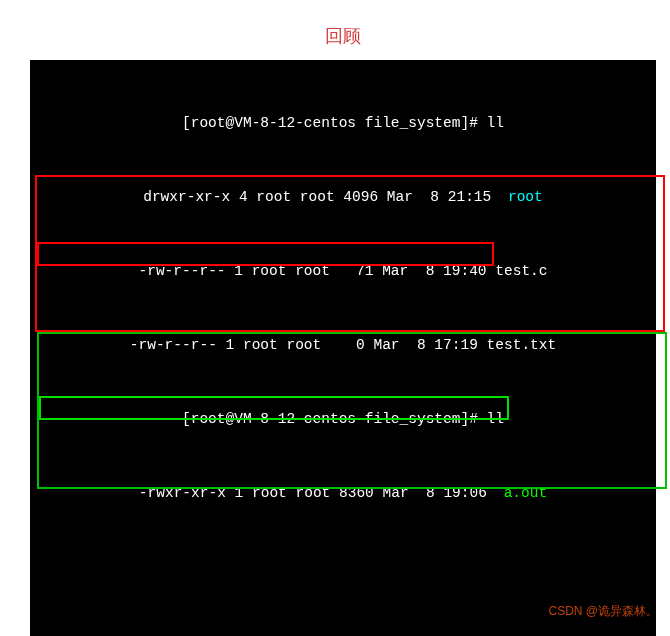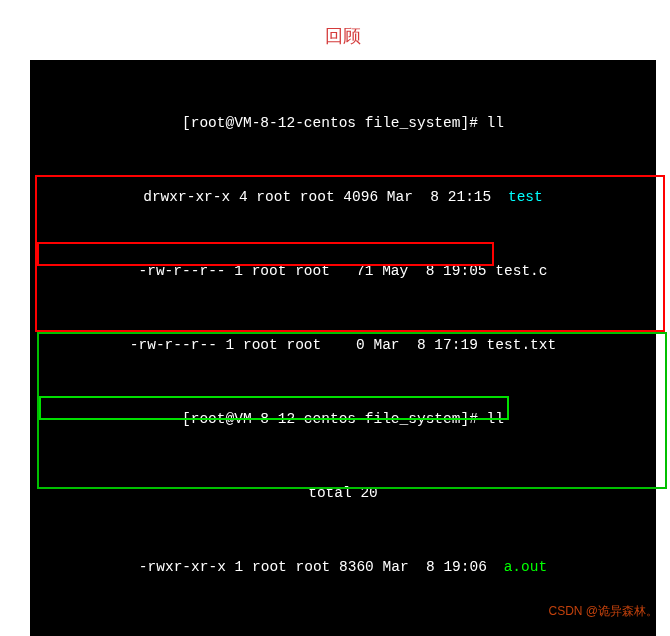--- a/index.html
+++ b/index.html
@@ -58,25 +58,24 @@
       font-size: 12px;
     }
   </style>
 </head>
 <body>
 
 <div class="heading">回顾</div>
 
 <div class="terminal">
   <span class="row">[root@VM-8-12-centos file_system]# ll</span>
-  <span class="row"><span>drwxr-xr-x 4 root root 4096 Mar  8 21:15 </span><span class="cyan">test</span></span>
-  <span class="row">-rw-r--r-- 1 root root   71 May  8 19:05 test.c</span>
+  <span class="row"><span>drwxr-xr-x 4 root root 4096 Mar  8 21:15 </span><span class="cyan">root</span></span>
+  <span class="row">-rw-r--r-- 1 root root   71 Mar  8 19:40 test.c</span>
   <span class="row">-rw-r--r-- 1 root root    0 Mar  8 17:19 test.txt</span>
   <span class="row">[root@VM-8-12-centos file_system]# ll</span>
-  <span class="row">total 20</span>
   <span class="row"><span>-rwxr-xr-x 1 root root 8360 Mar  8 19:06 </span><span class="green">a.out</span></span>
   
   
   
   
   
   
   
   
   

